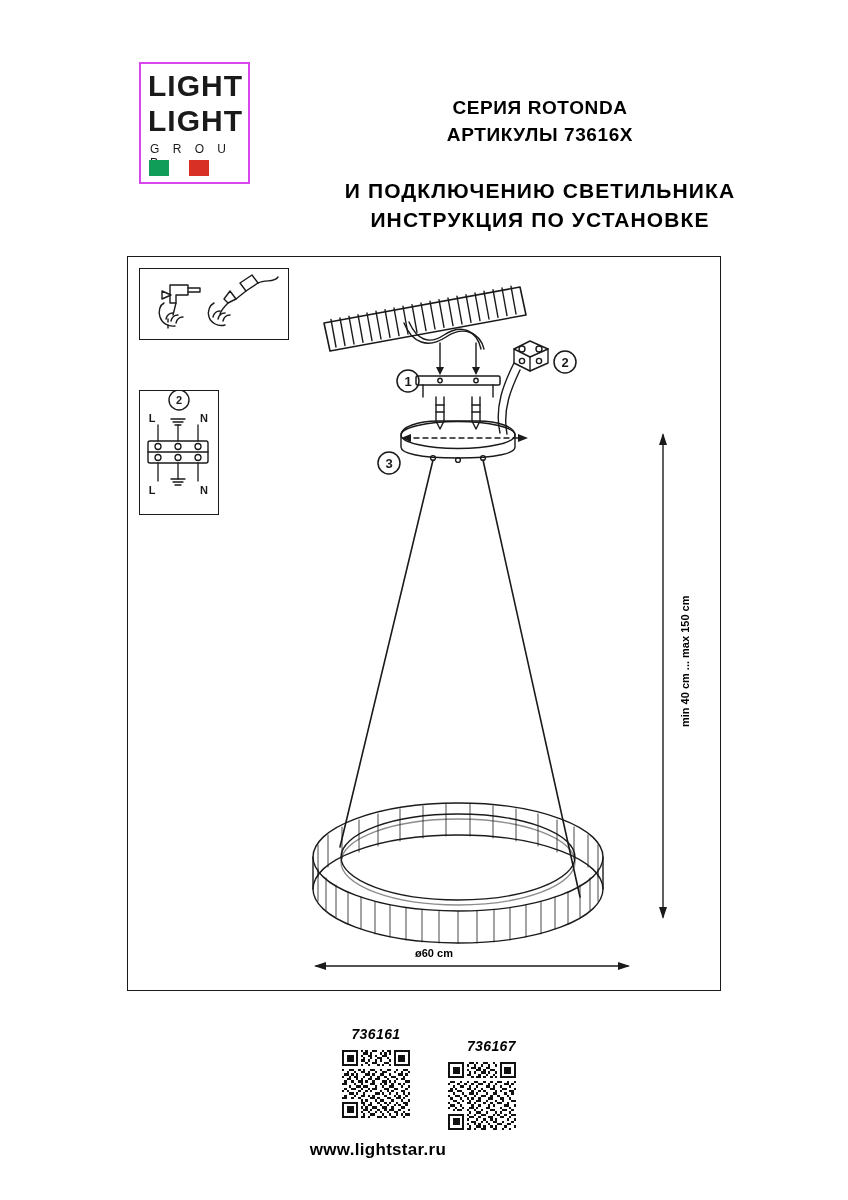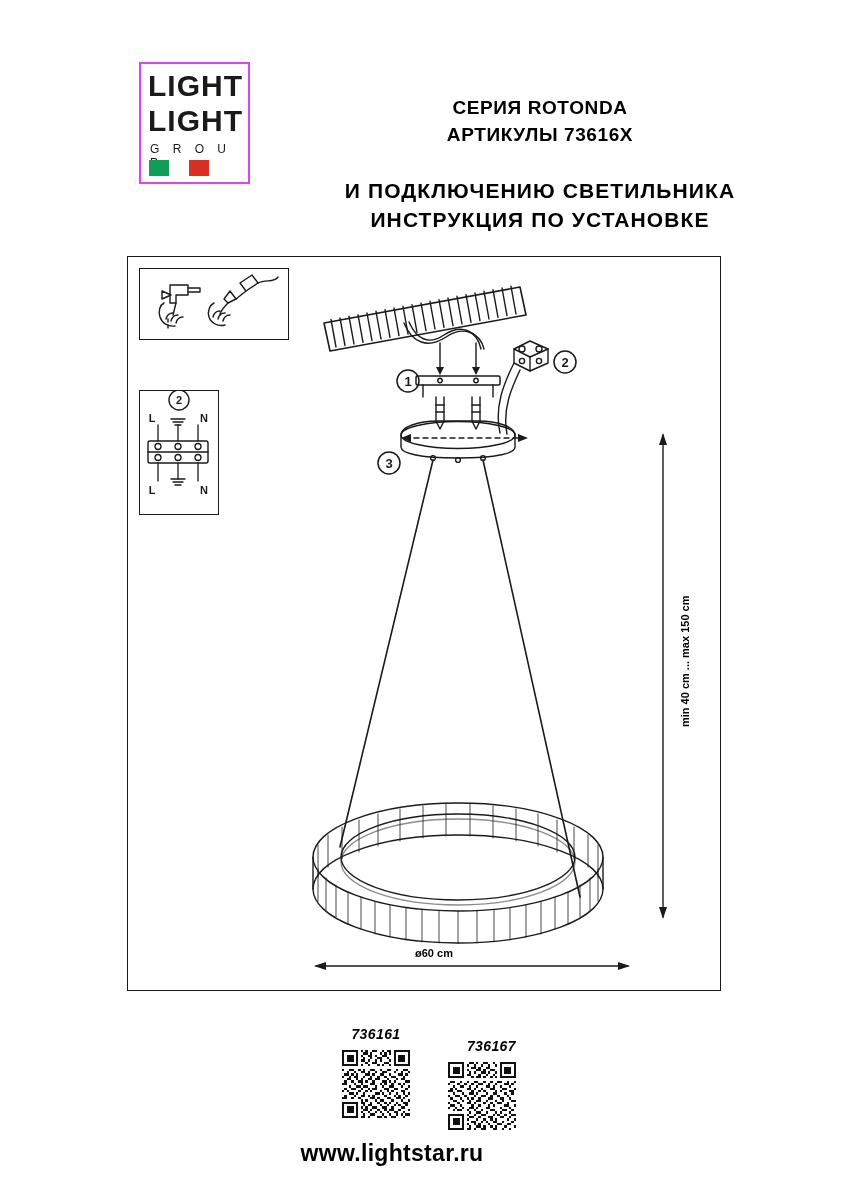--- a/index.html
+++ b/index.html
@@ -153,25 +153,25 @@
     margin-bottom: 8px;
   }
   .qr-code {
     width: 68px;
     height: 68px;
     margin: 0 auto;
   }
 
   .site {
     position: absolute;
-    left: 14px;
+    left: 0;
     top: 1140px;
     width: 756px;
     text-align: center;
-    font-size: 23px;
+    font-size: 17px;
     font-weight: bold;
     letter-spacing: 0.3px;
     color: #000;
   }
 
   .vlabel {
     position: absolute;
     font-size: 11px;
     font-weight: bold;
     color: #000;

